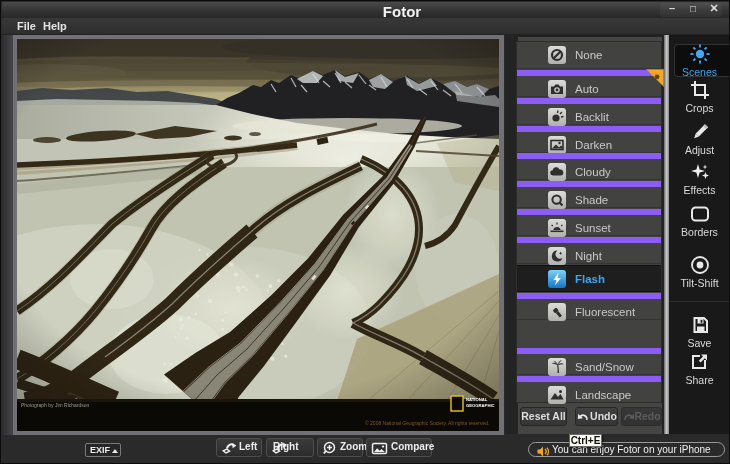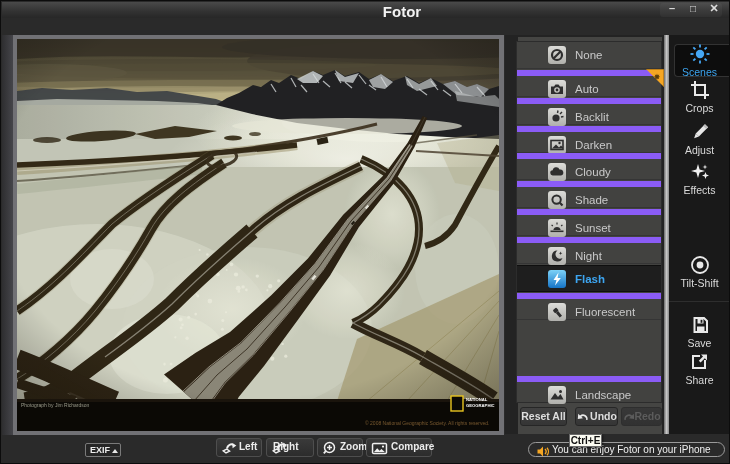--- a/index.html
+++ b/index.html
@@ -71,20 +71,24 @@
 </style>
 </head>
 <body>
 <div id="win">
   <div id="titlebar">
     <div id="title">Fotor</div>
     <div id="winbtns"></div>
     <div class="wb" style="right:48px;">–</div>
     <div class="wb" style="right:27px; font-size:10px;">□</div>
     <div class="wb" style="right:6px;">✕</div>
+  </div>
+  <div id="menubar">
+    <div class="menu" style="left:15px;">File</div>
+    <div class="menu" style="left:41px;">Help</div>
   </div>
 
   <div style="position:absolute; left:1px; top:34px; width:11px; height:400px; background:linear-gradient(90deg,#2e2e30,#45454a);"></div>
   <div id="frame">
       <div id="photo">
   <svg width="482" height="392" viewBox="0 0 482 392">
     <defs>
       <linearGradient id="sky" x1="0" y1="0" x2="0" y2="1">
         <stop offset="0" stop-color="#35322a"></stop>
         <stop offset="0.3" stop-color="#4e4936"></stop>
@@ -395,20 +399,27 @@
       </div>
     <div class="row" style="top:251px;">
         <div class="ricon"><svg width="18" height="18">
             <g transform="rotate(-40 9 9)">
               <rect x="6.7" y="5" width="4.6" height="4" rx="1" fill="#2e2e2e"></rect>
               <rect x="7.5" y="9" width="3" height="6" fill="#2e2e2e"></rect>
             </g>
           </svg></div>
         <div class="rlabel">Fluorescent</div>
       </div>
+    <div class="row" style="top:306px;">
+        <div class="ricon"><svg width="18" height="18">
+            <path d="M9,6 C9.5,9 9.8,12 9.5,15 h1.6 C11,12 10.6,8.8 10.2,6 z" fill="#2e2e2e"></path>
+            <path d="M9.6,6.2 C7.5,4.5 5.5,4.3 3.5,5.5 C6,5.8 7.8,6.3 9.4,7 z M9.6,6 C8.5,3.8 6.8,2.8 4.8,2.8 C7,4 8.4,5 9.6,6.2 z M10,6 C10.5,3.6 12,2.3 14,2.2 C12.2,3.7 11,4.8 10.4,6.2 z M10.2,6.3 C12.3,4.9 14.3,5 16,6.3 C13.8,6.2 12,6.5 10.4,7.1 z" fill="#2e2e2e"></path>
+          </svg></div>
+        <div class="rlabel">Sand/Snow</div>
+      </div>
     <div class="row" style="top:334px; border-bottom:none;">
         <div class="ricon"><svg width="18" height="18">
             <path d="M2.5,13.5 L7,7 l3,4 l2.5,-3 l3,5.5 z" fill="#2e2e2e"></path>
             <circle cx="12.5" cy="5.5" r="1.5" fill="#2e2e2e"></circle>
           </svg></div>
         <div class="rlabel">Landscape</div>
       </div>
   </div>
   <svg style="position:absolute; left:645px; top:68px;" width="18" height="18">
       <path d="M0,0 H18 V18 Z" fill="#f5a623"></path>
@@ -465,20 +476,26 @@
       <div class="slabel">Adjust</div>
     </div>
   <div class="sitem" style="top:160px;">
       <div class="sico"><svg width="24" height="24" viewBox="0 0 24 24">
           <path d="M10,3 l1.6,5.4 L17,10 l-5.4,1.6 L10,17 l-1.6,-5.4 L3,10 l5.4,-1.6 z" fill="#f0f0f0"></path>
           <path d="M17.5,11 l0.9,2.6 l2.6,0.9 l-2.6,0.9 l-0.9,2.6 l-0.9,-2.6 l-2.6,-0.9 l2.6,-0.9 z" fill="#f0f0f0"></path>
           <path d="M17,3.5 l0.6,1.9 l1.9,0.6 l-1.9,0.6 l-0.6,1.9 l-0.6,-1.9 l-1.9,-0.6 l1.9,-0.6 z" fill="#f0f0f0"></path>
         </svg></div>
       <div class="slabel">Effects</div>
     </div>
+  <div class="sitem" style="top:202px;">
+      <div class="sico"><svg width="22" height="22" viewBox="0 0 22 22">
+          <rect x="3" y="4.5" width="16" height="13" rx="3.5" fill="none" stroke="#e8e8e8" stroke-width="2"></rect>
+        </svg></div>
+      <div class="slabel">Borders</div>
+    </div>
   <div class="sitem" style="top:253px;">
       <div class="sico"><svg width="22" height="22" viewBox="0 0 22 22">
           <circle cx="11" cy="11" r="8" fill="none" stroke="#e8e8e8" stroke-width="1.8"></circle>
           <circle cx="11" cy="11" r="3.4" fill="#e8e8e8"></circle>
         </svg></div>
       <div class="slabel">Tilt-Shift</div>
     </div>
   <div class="sitem" style="top:313px;">
       <div class="sico"><svg width="22" height="22" viewBox="0 0 22 22">
           <path d="M5.5,4 H15 L18,7 V18 H5.5 Z" fill="none" stroke="#e8e8e8" stroke-width="2"></path>

